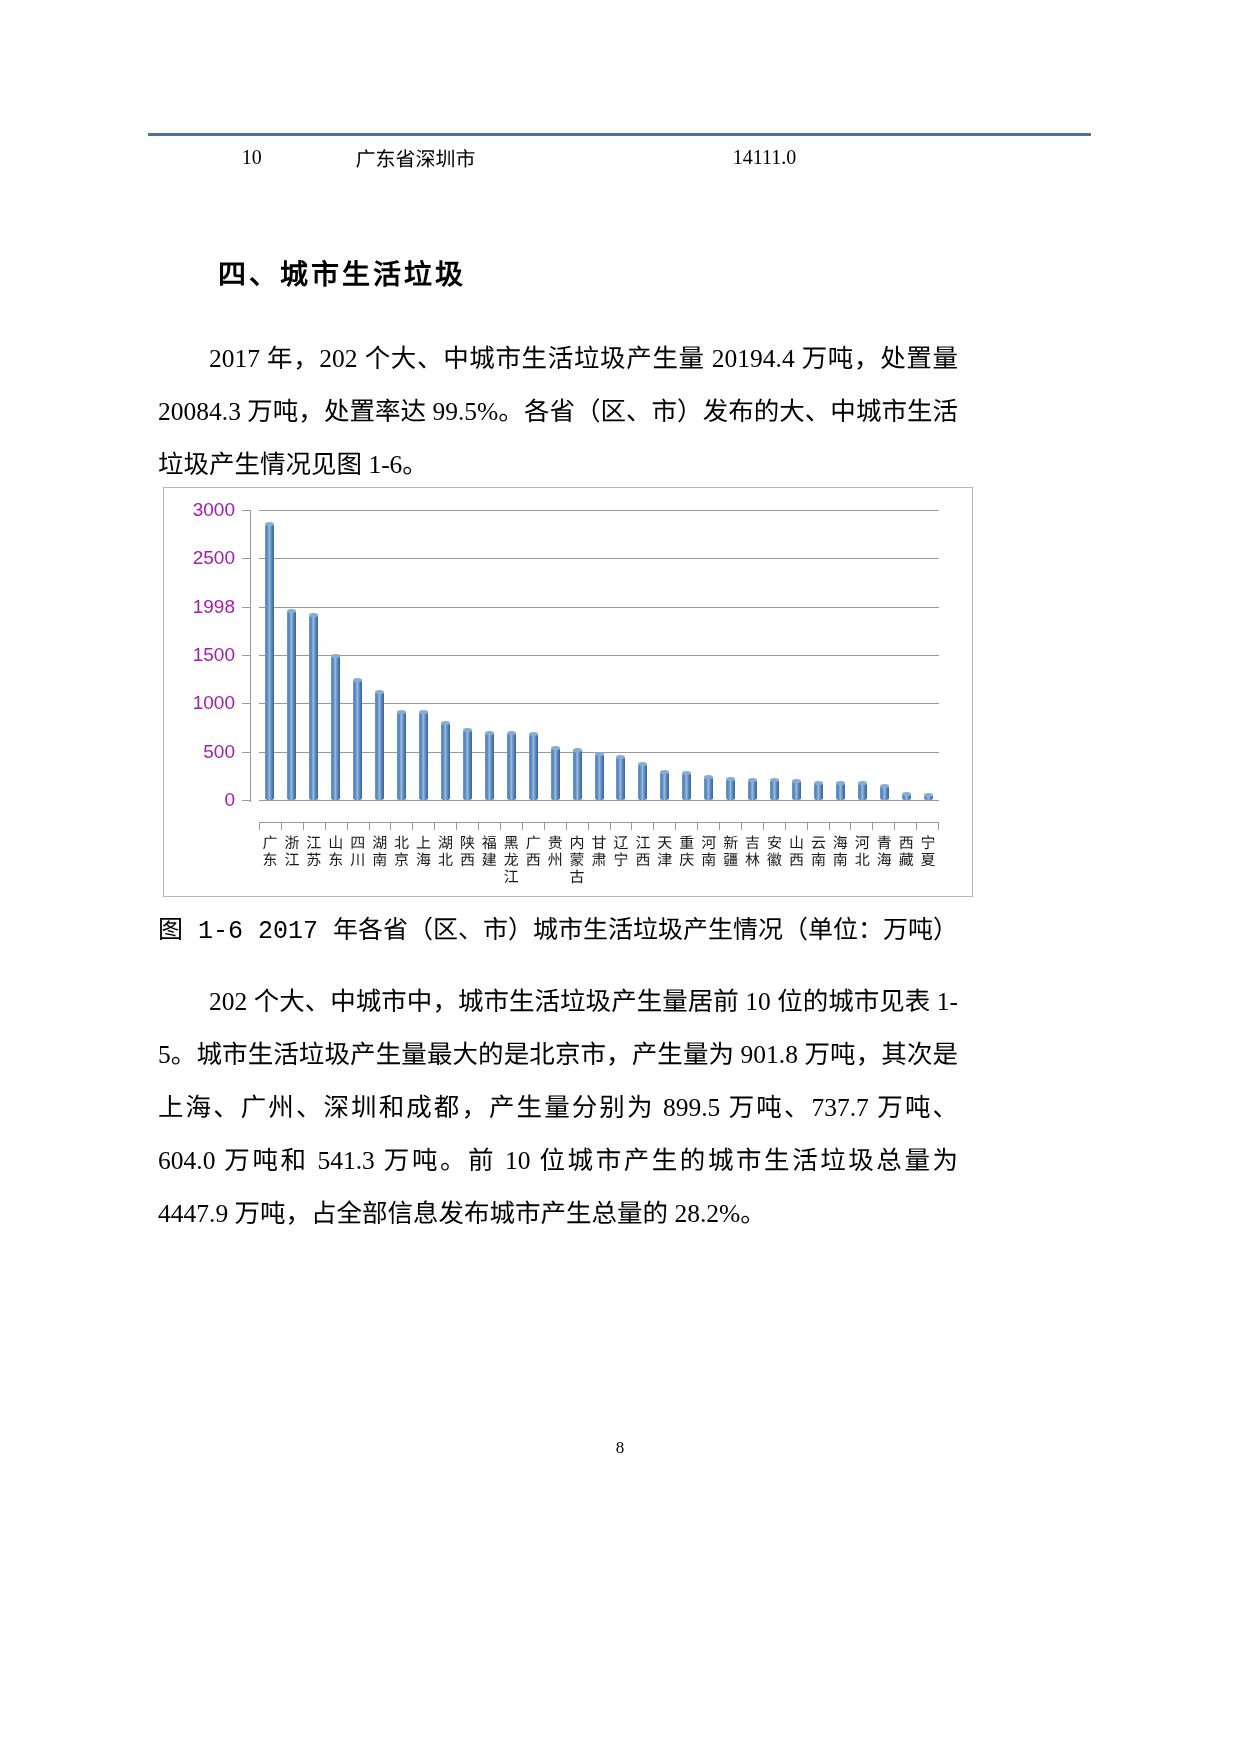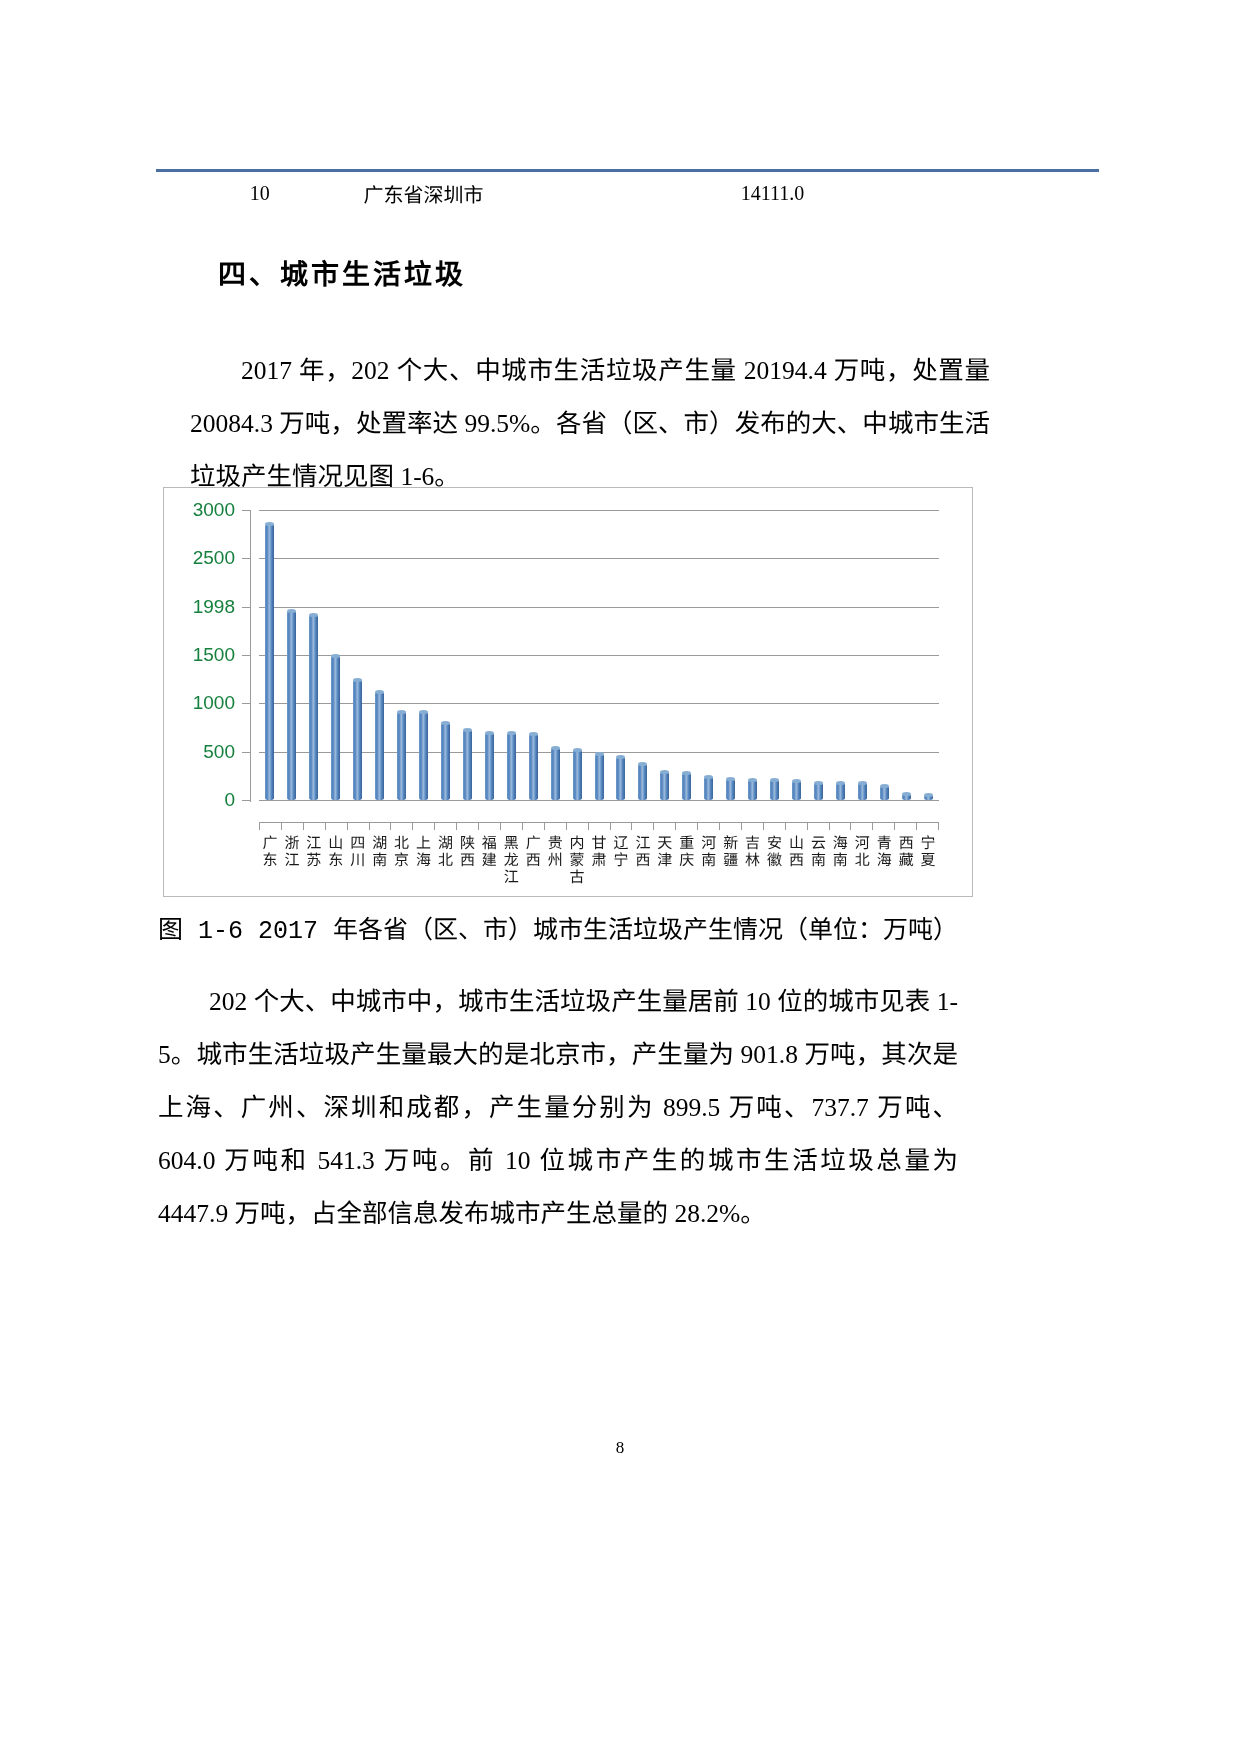--- a/index.html
+++ b/index.html
@@ -20,24 +20,23 @@
   .page {
     position: relative;
     width: 1240px;
     height: 1754px;
     box-sizing: border-box;
   }
 
   
   .table-frag {
     position: absolute;
-    left: 156px;
+    left: 148px;
     top: 133px;
     width: 943px;
-    margin-top: 36px;
   }
   .table-frag .rule-top {
     height: 3px;
     background: #4a6fa0;
     width: 100%;
   }
   .tbl {
     border-collapse: collapse;
     width: 100%;
     table-layout: fixed;
@@ -77,21 +76,21 @@
     position: absolute;
     left: 158px;
     width: 800px;
     font-family: "Liberation Serif", "DejaVu Serif", serif;
     font-size: 25.5px;
     line-height: 53px;
     text-align: justify;
     text-justify: inter-ideograph;
     text-indent: 2em;
   }
-  .para-1 { top: 344px; margin-left: 32px; }
+  .para-1 { top: 332px; }
   .para-2 { top: 975px; }
 
   
   .chart-box {
     position: absolute;
     left: 163px;
     top: 487px;
     width: 810px;
     height: 410px;
     border: 1px solid #b9b9b9;
@@ -128,21 +127,21 @@
     height: 1px;
     background: #9a9a9a;
   }
   .ylabel {
     position: absolute;
     right: 100%;
     margin-right: 24px;
     transform: translateY(-50%);
     font-family: "Liberation Sans", "DejaVu Sans", sans-serif;
     font-size: 19px;
-    color: #15803d;
+    color: #a21caf;
     white-space: nowrap;
   }
   .ylabwrap {
     position: absolute;
     left: 0;
     width: 0;
     height: 0;
   }
 
   .bars {

